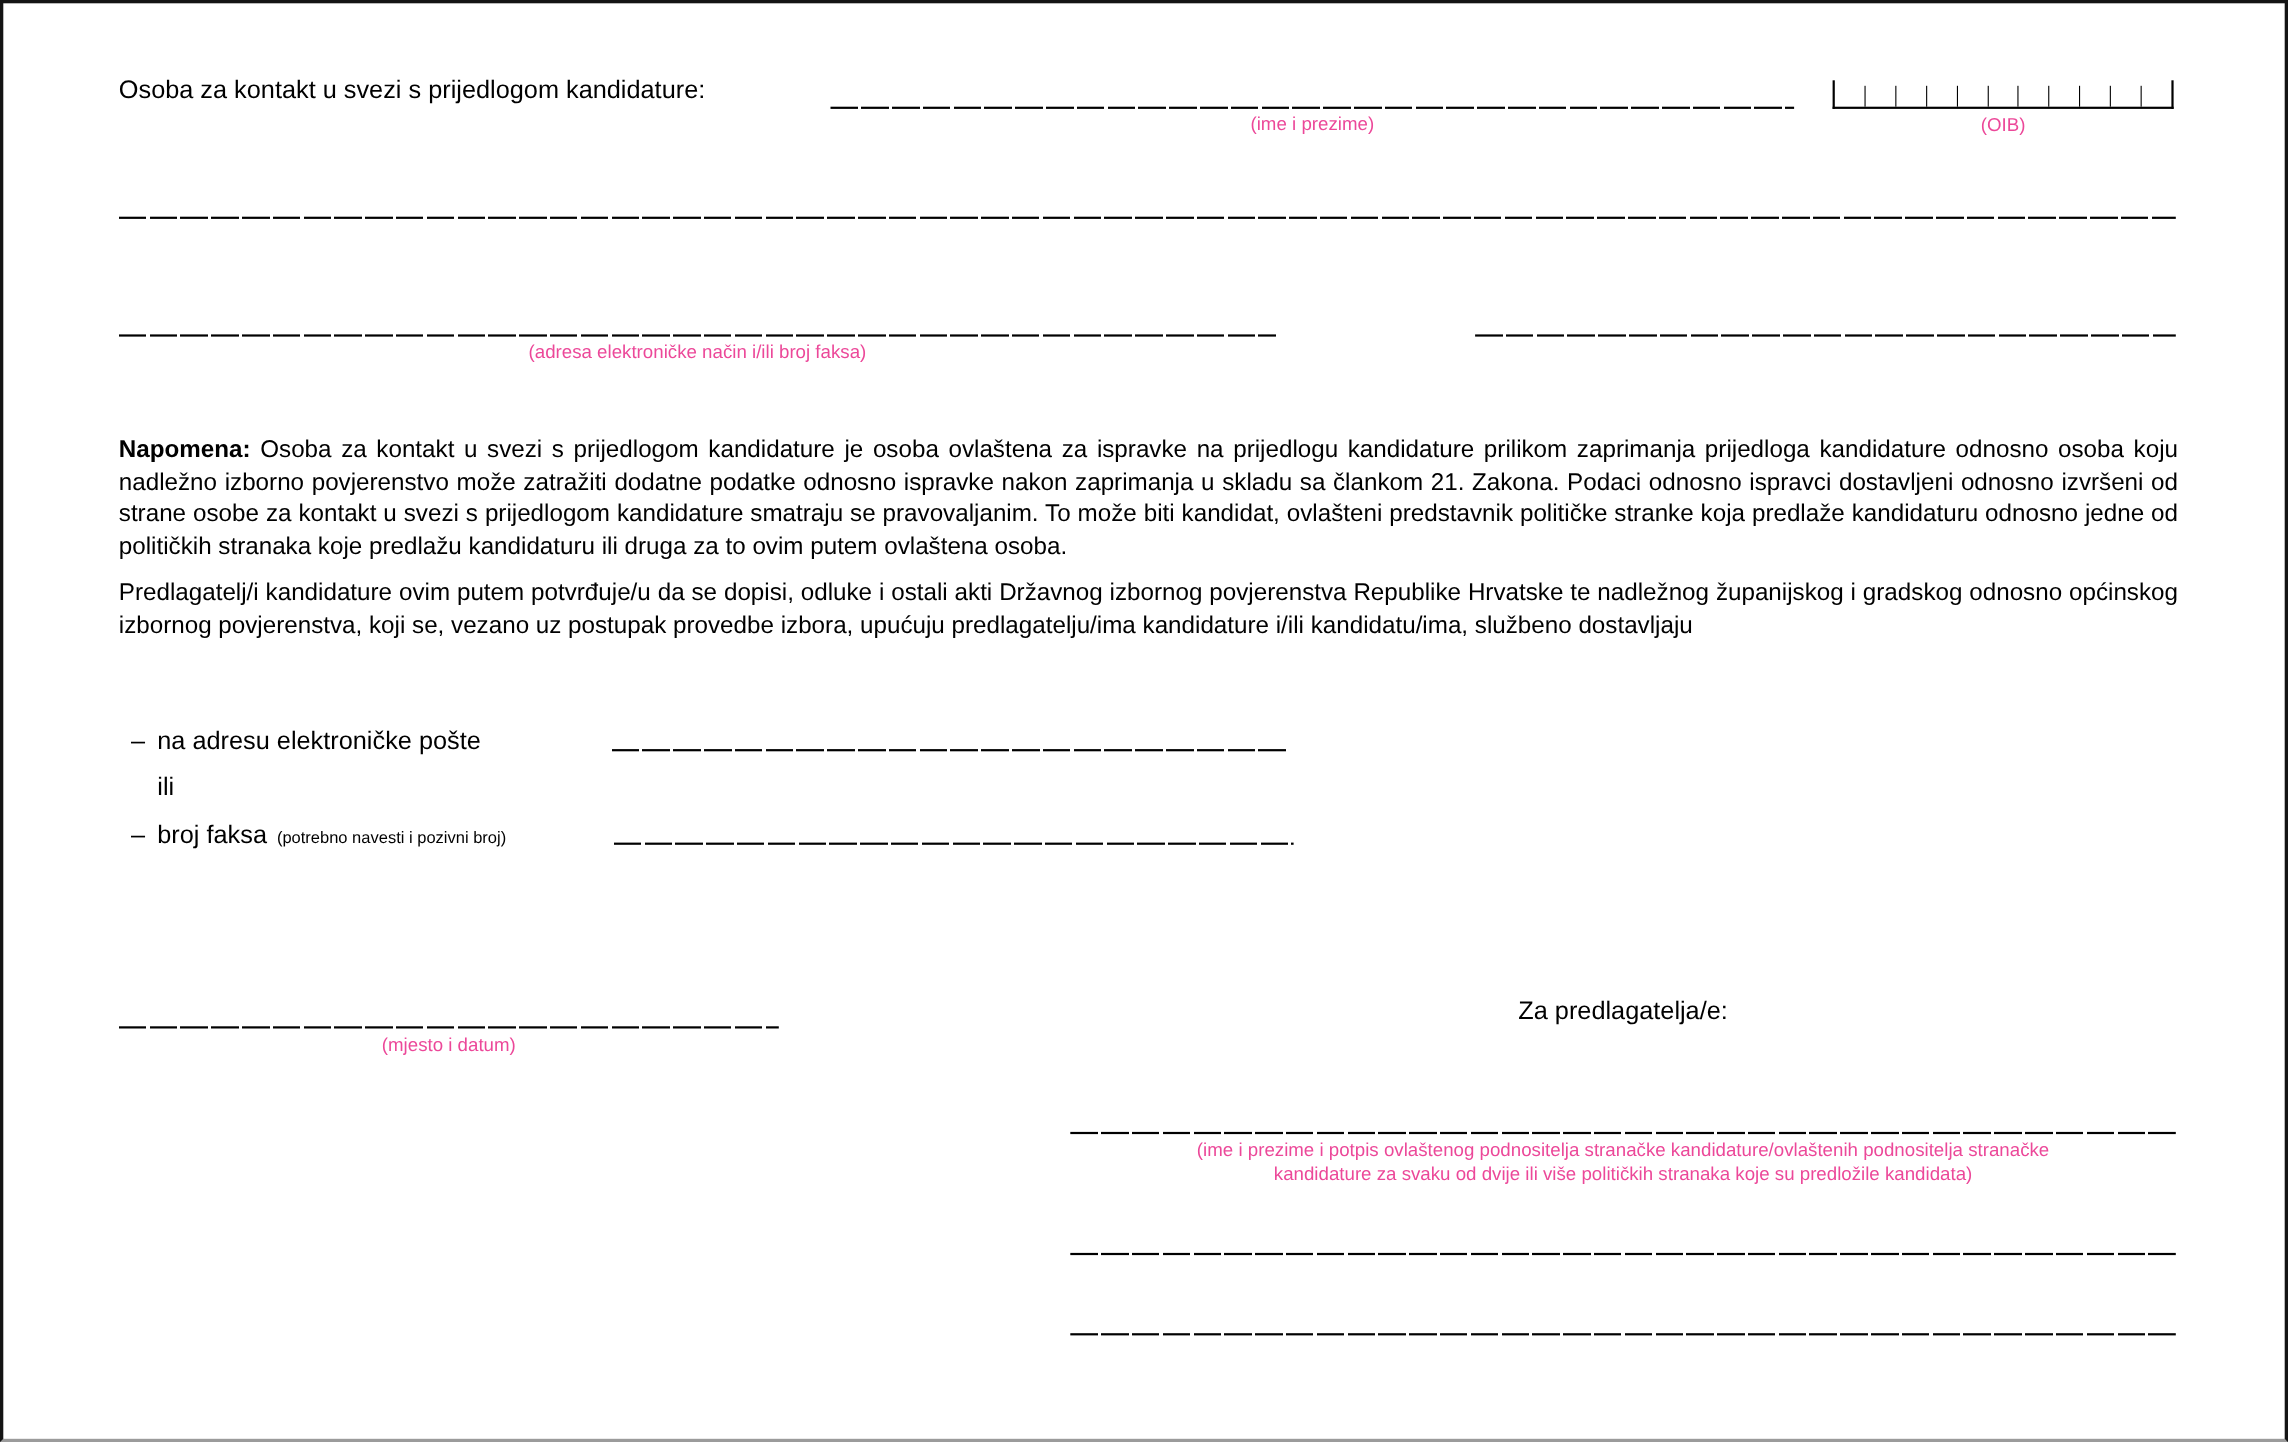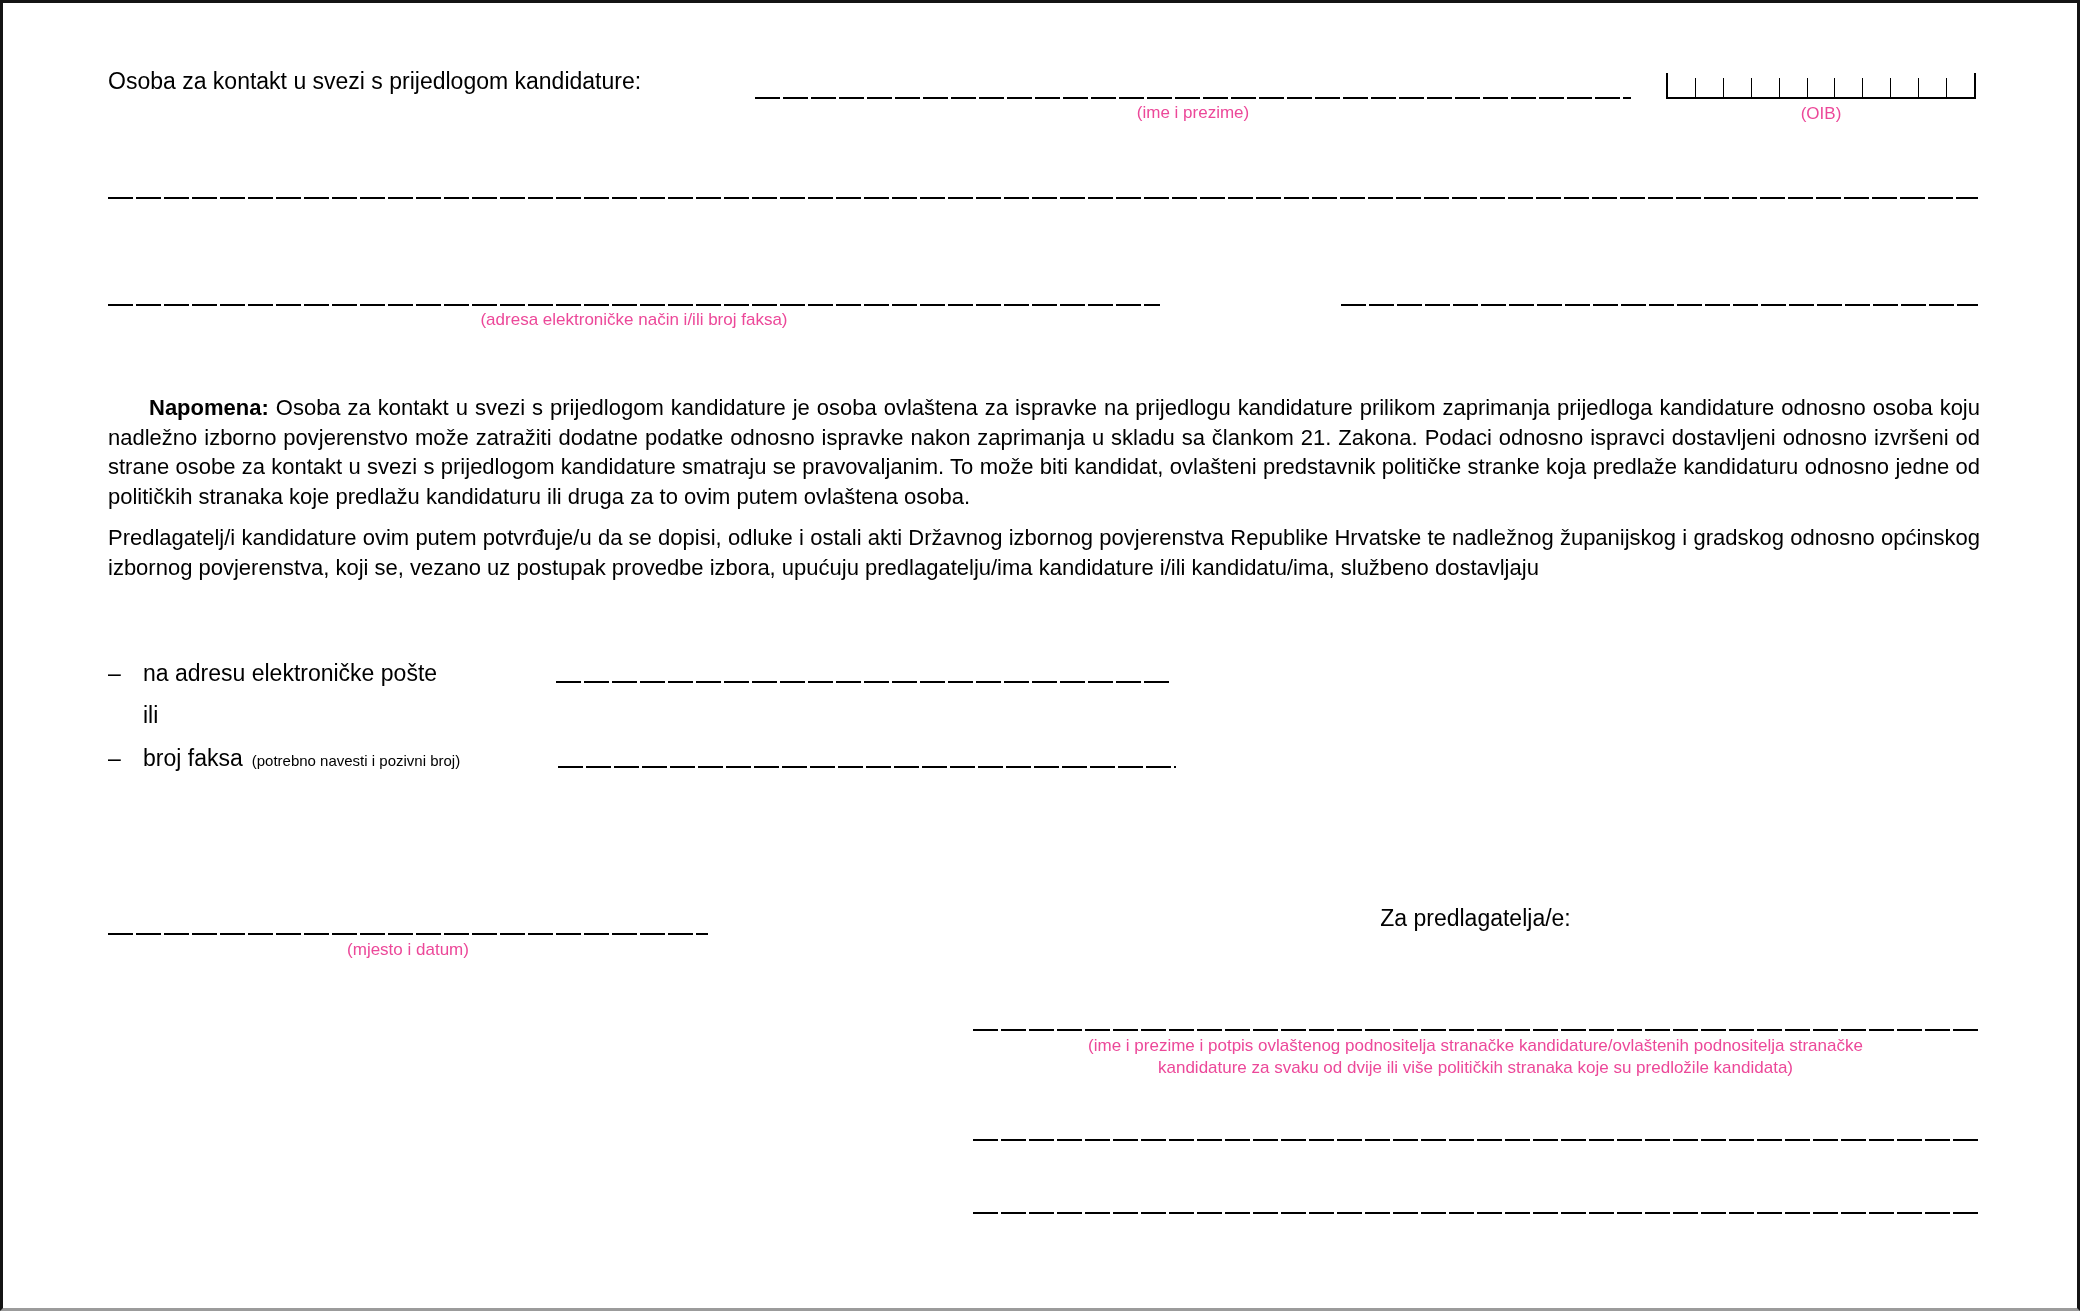--- a/index.html
+++ b/index.html
@@ -8,24 +8,24 @@
     width:2080px;height:1311px;
     box-sizing:border-box;
     background:#ffffff;
     border:3px solid #141414;
     border-bottom-color:#9b9b9b;
     font-family:"Liberation Sans", sans-serif;
     color:#000;
     overflow:hidden;
   }
   .abs{position:absolute;}
-  .body-text{font-size:23px;line-height:29px;color:#000;}
+  .body-text{font-size:23px;line-height:29px;color:#000;text-align:center;}
   .caption{font-size:17px;color:#ec4899;text-align:center;}
   .para{font-size:22px;line-height:29.5px;text-align:justify;color:#000;}
-  .para b{font-weight:bold;margin-left:41px;}
+  .para b{font-weight:bold;}
   
   .fill-line{
     position:absolute;height:3px;
     background-image:repeating-linear-gradient(90deg,#000 0 25px,rgba(0,0,0,0) 25px 28px);
     background-size:100% 2.5px;background-repeat:no-repeat;background-position:left bottom;
   }
   
   .comb{
     position:absolute;display:flex;align-items:flex-end;
     border-left:2px solid #000;border-right:2px solid #000;border-bottom:2px solid #000;

